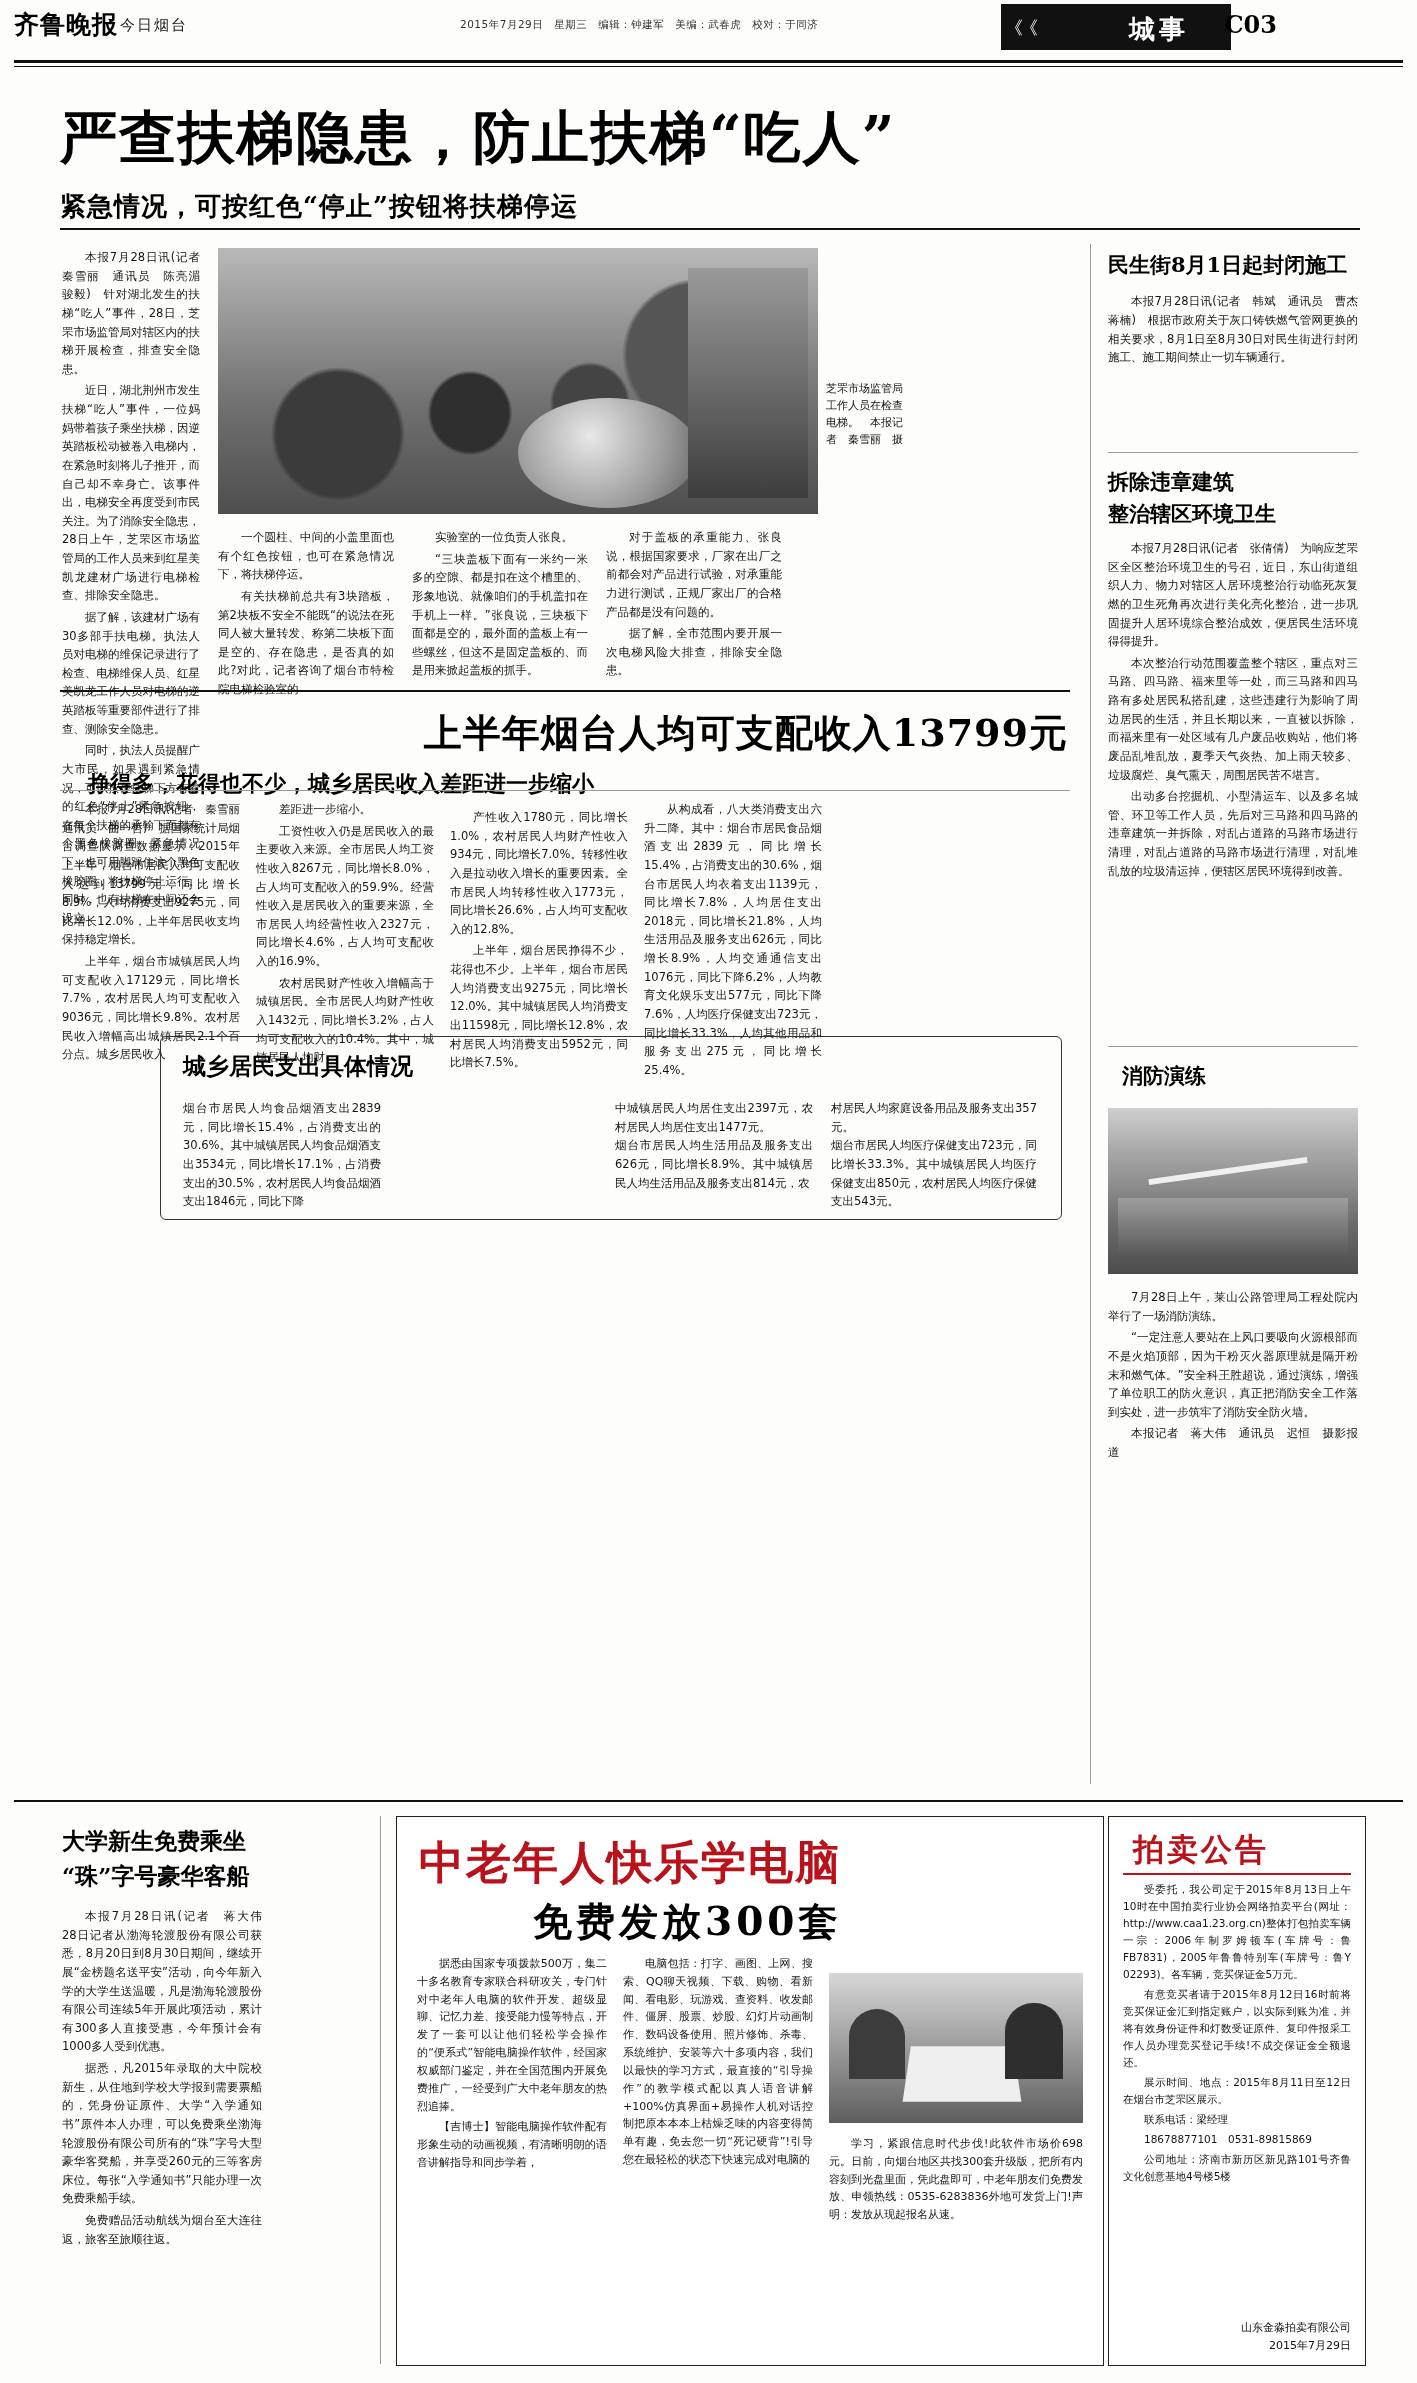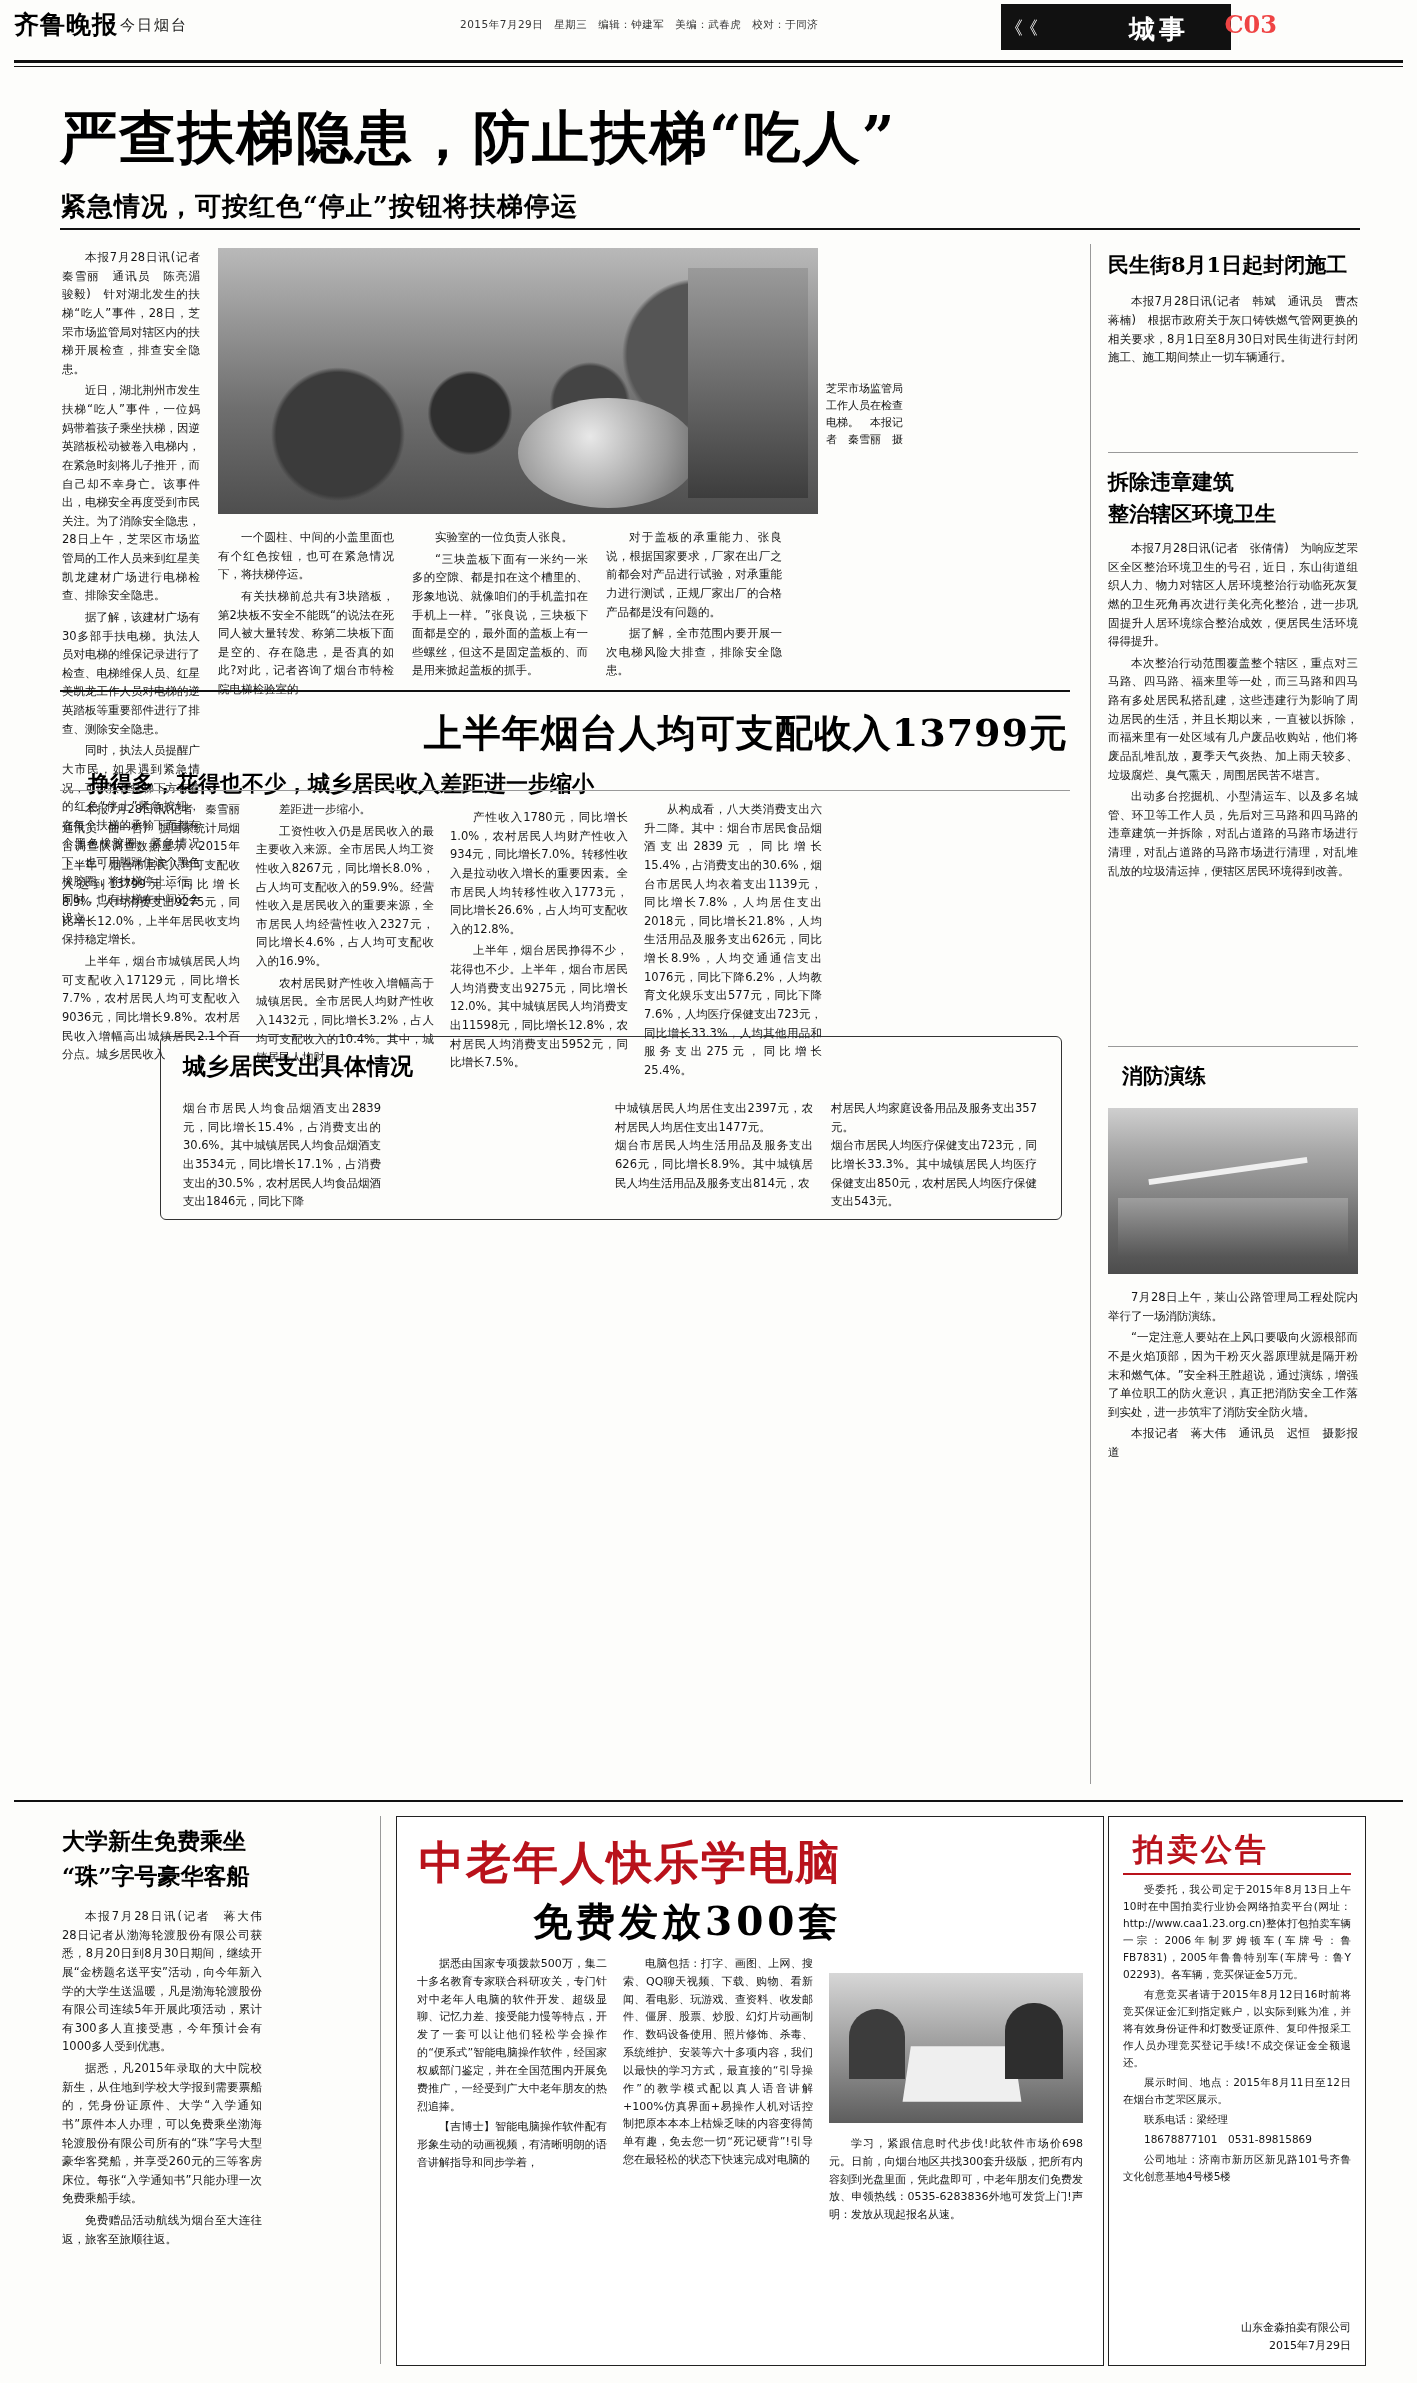--- a/index.html
+++ b/index.html
@@ -7,21 +7,21 @@
   .page{position:relative;width:1417px;height:2383px;overflow:hidden;background:#fdfdfb;}
 
   
   .masthead{position:absolute;left:0;top:0;width:1285px;height:58px;}
   .mh-logo{position:absolute;left:14px;top:8px;font-family:"DejaVu Serif","Liberation Serif",serif;font-weight:bold;font-size:25px;letter-spacing:1px;color:#000;}
   .mh-sub{position:absolute;left:120px;top:16px;font-size:15px;color:#222;letter-spacing:2px;}
   .mh-credits{position:absolute;left:460px;top:18px;font-size:10.5px;color:#333;letter-spacing:.5px;}
   .mh-sec{position:absolute;right:54px;top:4px;width:230px;height:46px;background:#111;}
   .mh-sec-txt{position:absolute;right:96px;top:12px;color:#fff;font-family:"DejaVu Serif","Liberation Serif",serif;font-size:26px;font-weight:bold;letter-spacing:4px;}
   .mh-arrows{position:absolute;right:250px;top:16px;color:#fff;font-size:18px;letter-spacing:-3px;}
-  .mh-pageno{position:absolute;right:8px;top:10px;font-family:"DejaVu Serif","Liberation Serif",serif;font-size:24px;font-weight:bold;color:#ef4444;}
+  .mh-pageno{position:absolute;right:8px;top:10px;font-family:"DejaVu Serif","Liberation Serif",serif;font-size:24px;font-weight:bold;color:#000000;}
   .mh-rule{position:absolute;left:14px;top:60px;width:1389px;height:3px;background:#111;}
   .mh-rule2{position:absolute;left:14px;top:66px;width:1389px;height:1px;background:#111;}
 
   
   .vrule{position:absolute;width:1px;background:#999;}
   .hrule{position:absolute;height:1px;background:#999;}
   .hrule-bold{position:absolute;height:2px;background:#111;}
 
   .hl{font-family:"DejaVu Serif","Liberation Serif",serif;font-weight:bold;color:#000;}
   .col{font-size:11.5px;line-height:1.62;color:#151515;text-align:justify;}

